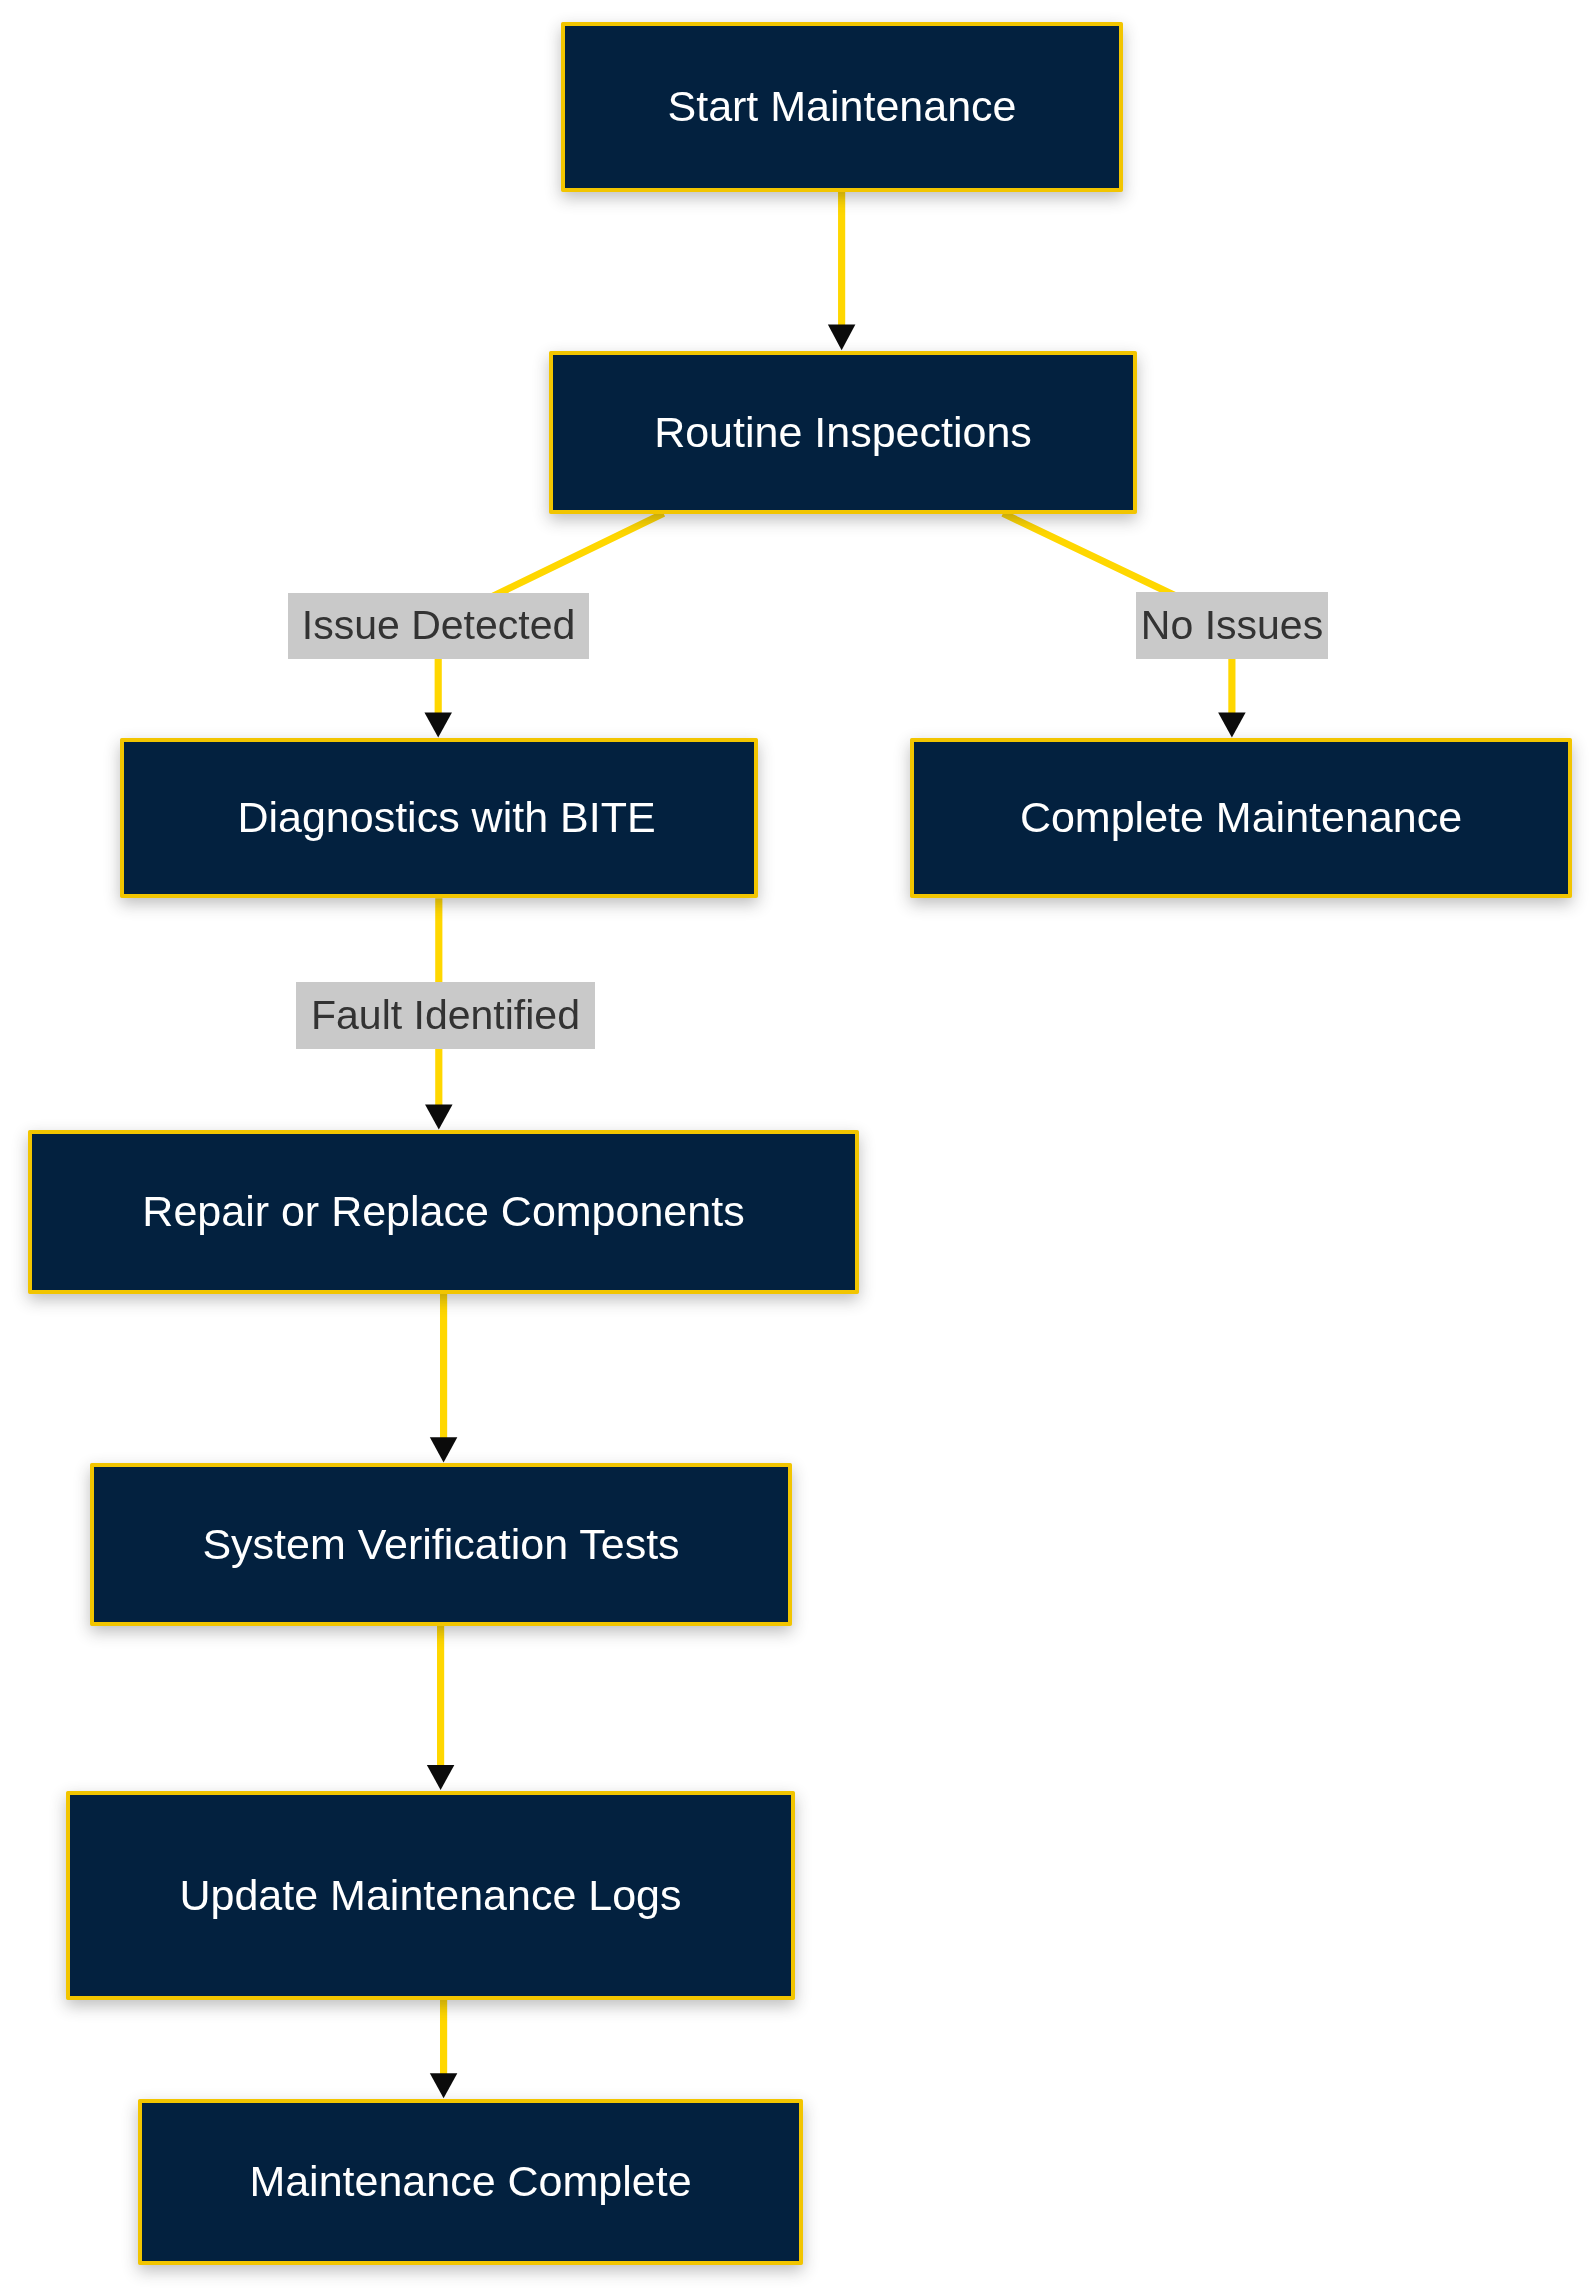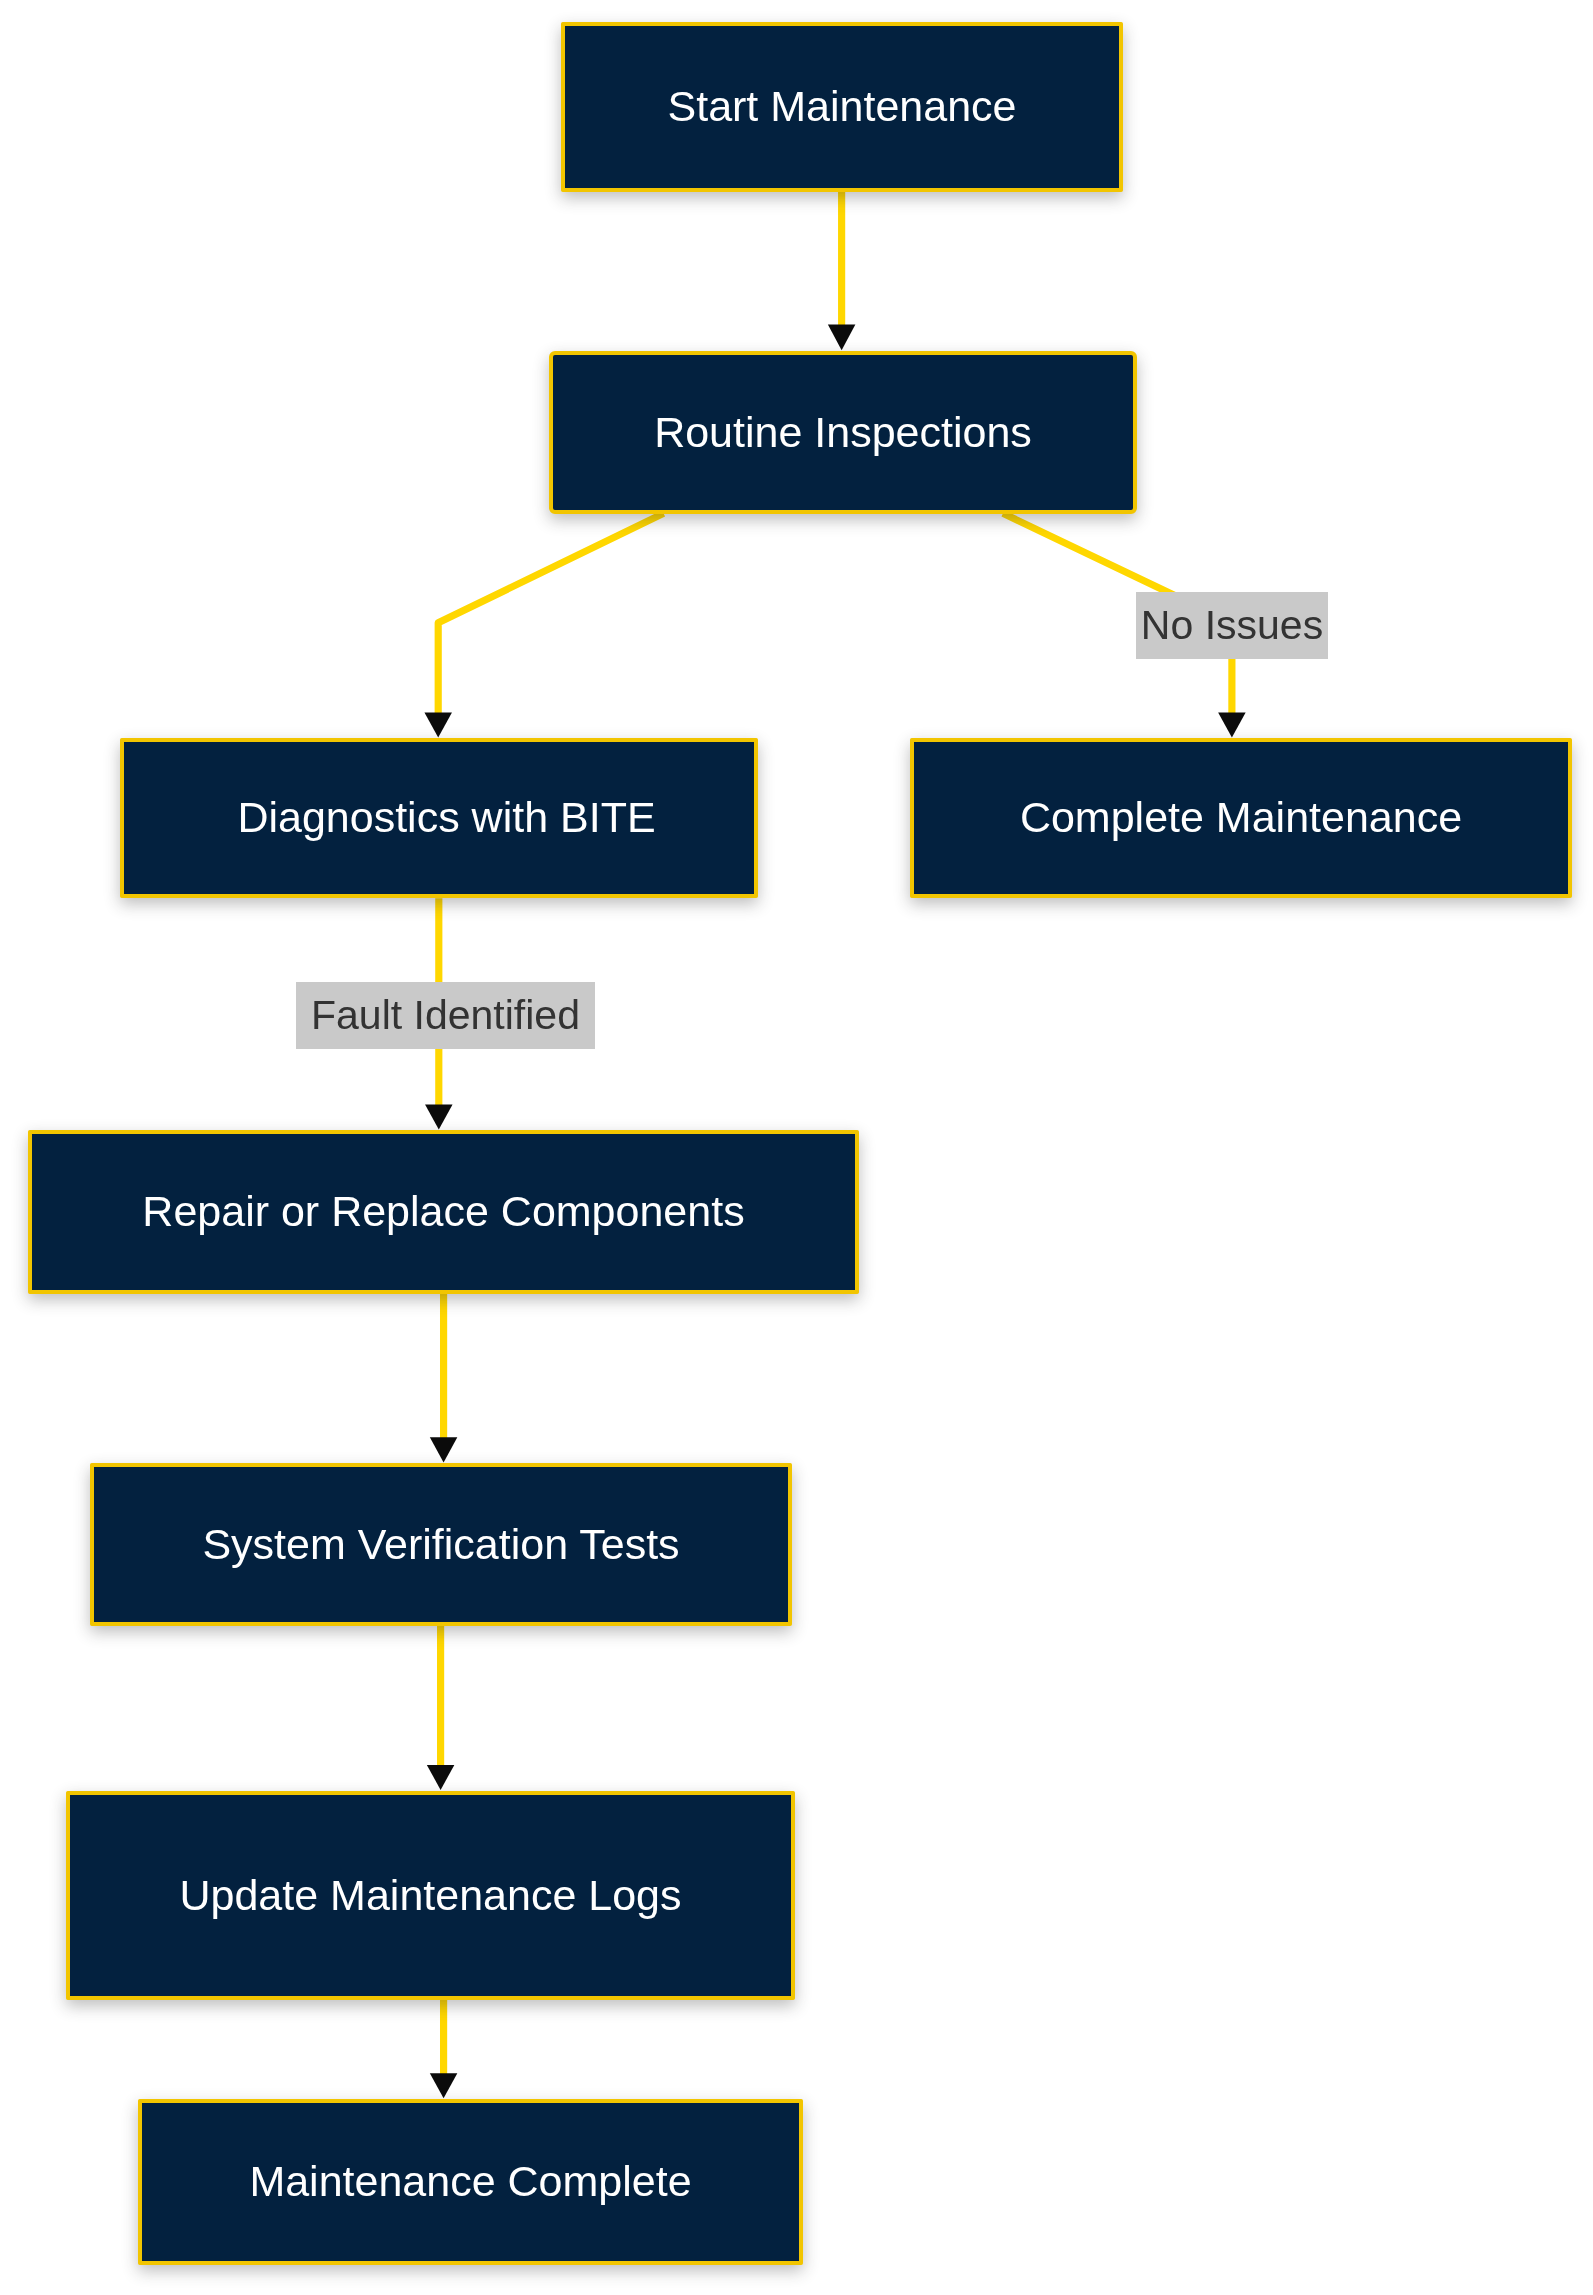--- a/index.html
+++ b/index.html
@@ -83,34 +83,37 @@
     <path class="edge" d="M 742 2165 L 742 2408"></path>
     <polygon class="arrow" points="719,2405 765,2405 742,2447"></polygon>
 
     <path class="edge" d="M 737 2720 L 737 2956"></path>
     <polygon class="arrow" points="714,2953 760,2953 737,2995"></polygon>
 
     <path class="edge" d="M 742 3268 L 742 3472"></path>
     <polygon class="arrow" points="719,3469 765,3469 742,3511"></polygon>
   </svg>
 
+  <div class="edge-label" style="left:288px; top:593px; width:301px; height:66px;">
+    <span>Issue Detected</span>
+  </div>
 
   <div class="edge-label" style="left:1136px; top:592px; width:192px; height:67px;">
     <span>No Issues</span>
   </div>
 
   <div class="edge-label" style="left:289px; top:982px; width:299px; height:67px;margin-left:7px;">
     <span>Fault Identified</span>
   </div>
 
   <div class="node" style="left:561px; top:22px; width:562px; height:170px;">
     <span>Start Maintenance</span>
   </div>
 
-  <div class="node" style="left:549px; top:351px; width:588px; height:163px;border-radius:6px;">
+  <div class="node" style="left:549px; top:351px; width:588px; height:163px;">
     <span>Routine Inspections</span>
   </div>
 
   <div class="node" style="left:120px; top:738px; width:638px; height:160px;padding-left:15px;">
     <span>Diagnostics with BITE</span>
   </div>
 
   <div class="node" style="left:910px; top:738px; width:662px; height:160px;">
     <span>Complete Maintenance</span>
   </div>

